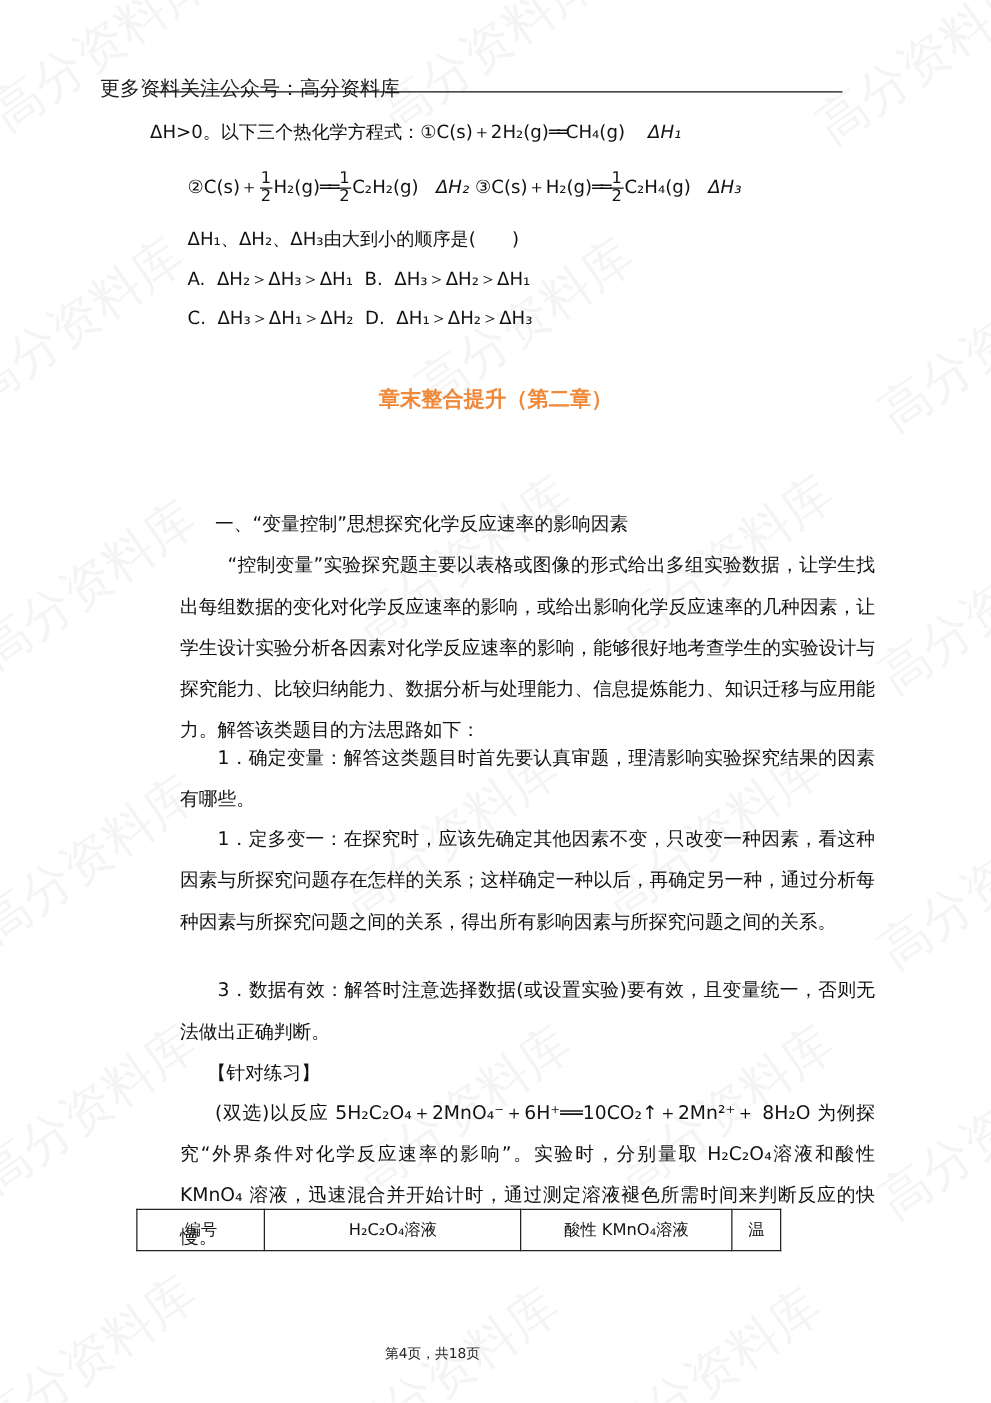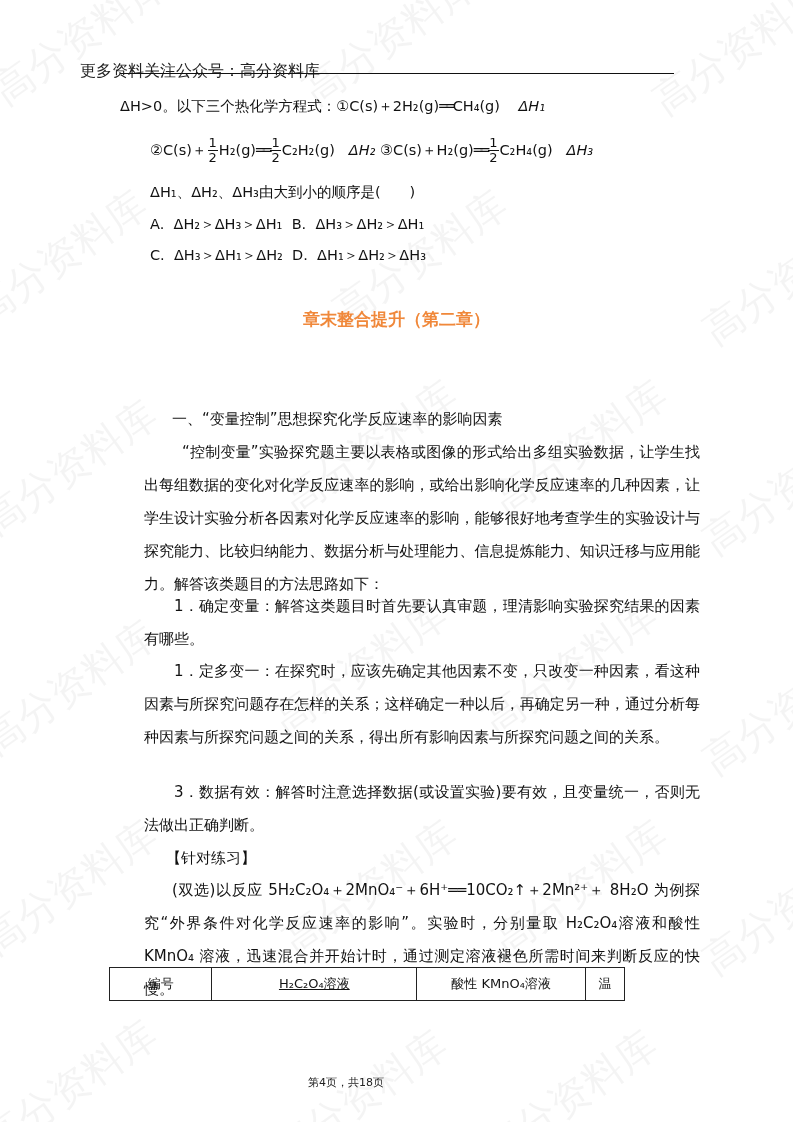--- a/index.html
+++ b/index.html
@@ -74,20 +74,20 @@
 <div class="para" style="top:590px;text-indent:30px;">1．确定变量：解答这类题目时首先要认真审题，理清影响实验探究结果的因素有哪些。</div>
 <div class="para" style="top:655px;text-indent:30px;">1．定多变一：在探究时，应该先确定其他因素不变，只改变一种因素，看这种因素与所探究问题存在怎样的关系；这样确定一种以后，再确定另一种，通过分析每种因素与所探究问题之间的关系，得出所有影响因素与所探究问题之间的关系。</div>
 <div class="para" style="top:776px;text-indent:30px;">3．数据有效：解答时注意选择数据(或设置实验)要有效，且变量统一，否则无法做出正确判断。</div>
 <div class="para" style="top:842px;text-indent:22px;">【针对练习】</div>
 <div class="para" style="top:874px;text-indent:28px;">(双选)以反应 5H₂C₂O₄＋2MnO₄⁻＋6H⁺══10CO₂↑＋2Mn²⁺＋ 8H₂O 为例探究“外界条件对化学反应速率的影响”。实验时，分别量取 H₂C₂O₄溶液和酸性 KMnO₄ 溶液，迅速混合并开始计时，通过测定溶液褪色所需时间来判断反应的快慢。</div>
 
 <table class="exp">
   <tbody>
       <tr>
     <td style="width:115px;">编号</td>
-    <td style="width:230px;text-decoration:underline;">H₂C₂O₄溶液</td>
+    <td style="width:230px;">H₂C₂O₄溶液</td>
     <td style="width:188px;">酸性 KMnO₄溶液</td>
     <td style="width:40px;">温</td>
   </tr>
 </tbody>
   </table>
 
 <div class="footer">第4页，共18页</div>
 
 </body></html>

